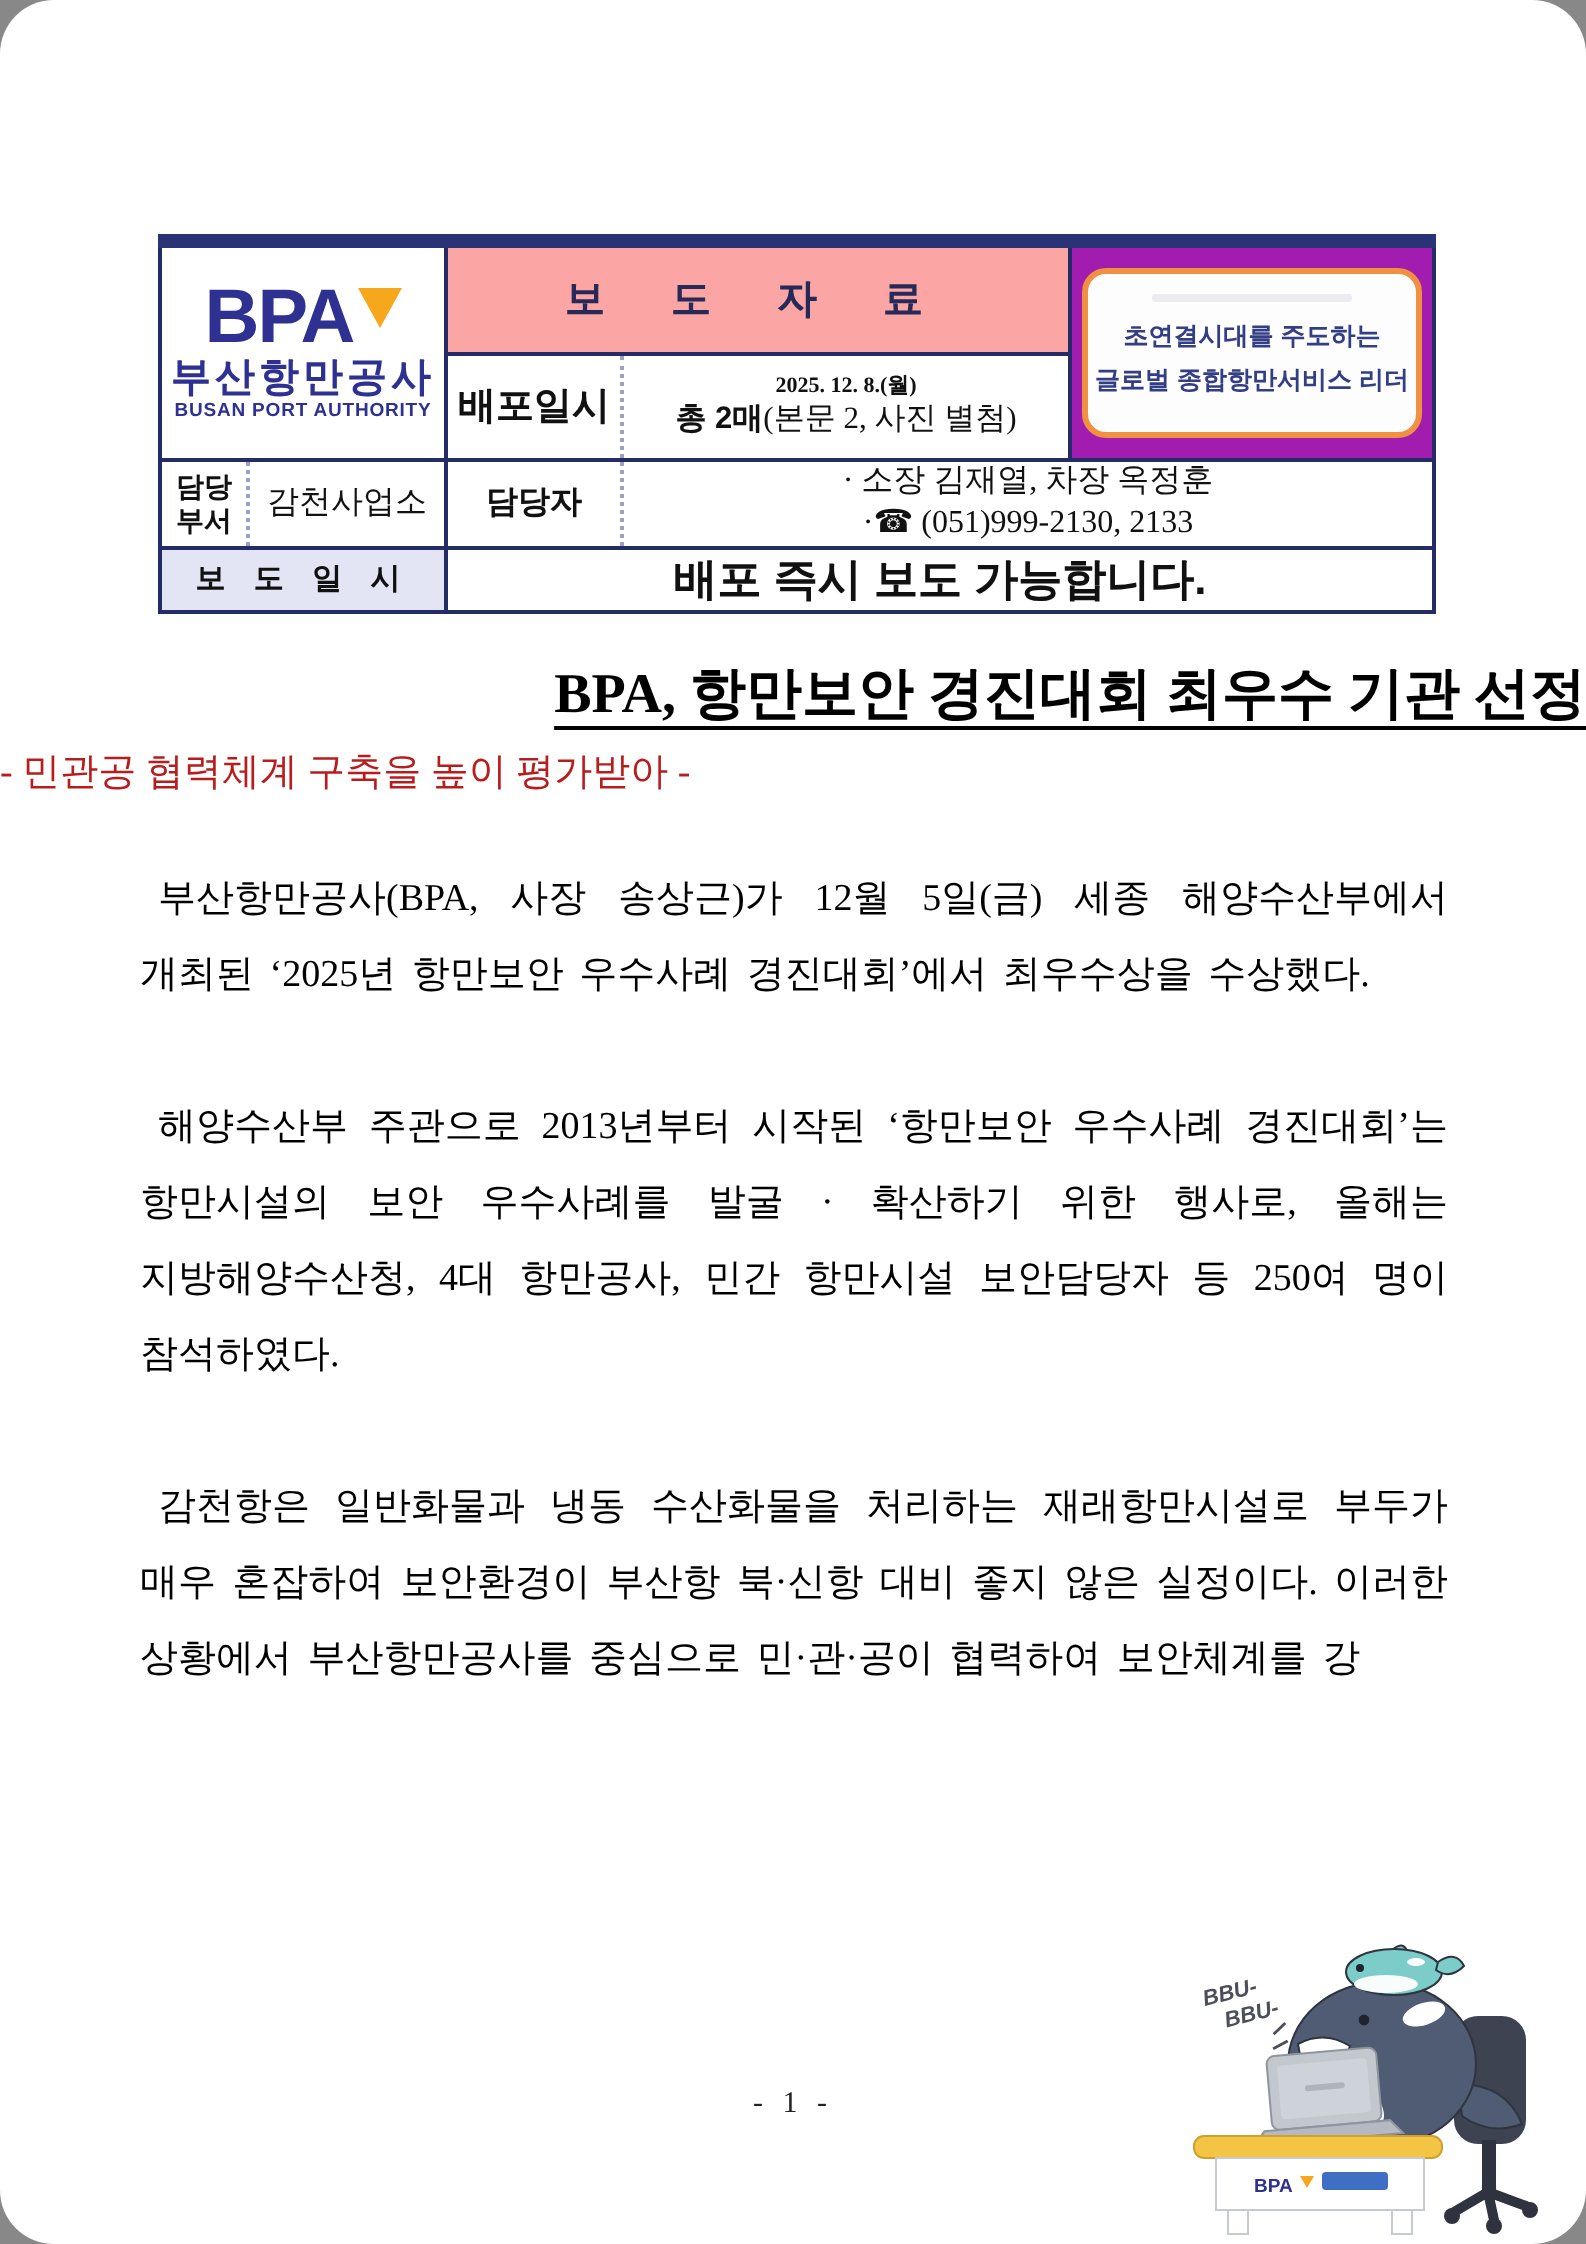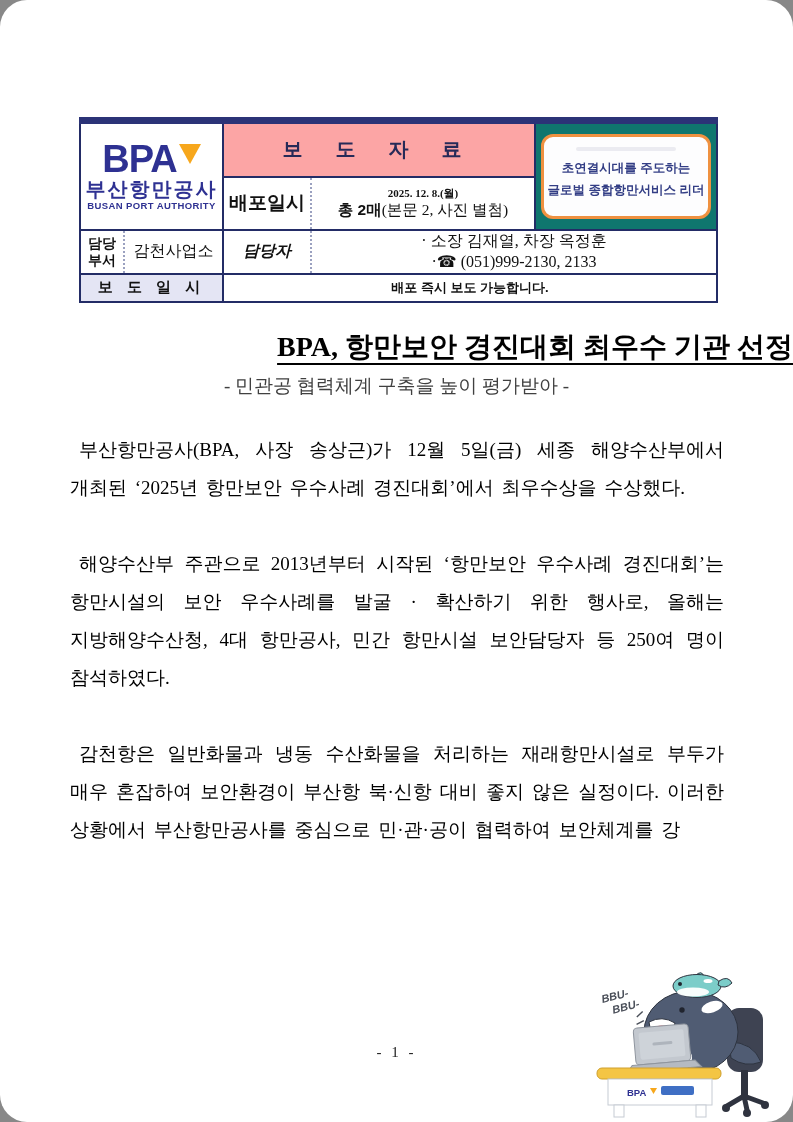--- a/index.html
+++ b/index.html
@@ -42,60 +42,60 @@
   .logo-en {
     font-family:"Liberation Sans","DejaVu Sans",sans-serif; font-weight:700;
     font-size:9.5px; letter-spacing:0.4px; color:#2e3192; line-height:1.2;
   }
 
   .doctype-cell {
     background:#fca5a5; color:#262a58;
     font-size:20px; font-weight:700; letter-spacing:14px; padding-left:10px;
   }
 
-  .slogan-cell { background:#0f766e; }
+  .slogan-cell { background:#a21caf; }
   .slogan-box {
     margin:5px 5px; border:3px solid #ef9140; border-radius:12px; background:#fdfdfe;
     padding:10px 2px 14px;
     font-family:"Liberation Sans","DejaVu Sans",sans-serif; font-weight:800;
     font-size:12.5px; color:#333e85; line-height:1.75;
   }
   .ghost-line { width:62%; height:4px; background:#dcdce6; opacity:.55; border-radius:2px; margin:0 auto 7px; }
 
   .label-sans {
     font-family:"Liberation Sans","DejaVu Sans",sans-serif; font-weight:800; color:#111;
   }
   .release-label { font-size:19px; }
   .release-value { font-size:15.5px; }
   .date-line { font-weight:700; font-size:11px; line-height:1.35; }
   .pages-line { line-height:1.3; }
   .pages-line .pages-bold { font-family:"Liberation Sans","DejaVu Sans",sans-serif; font-weight:800; }
 
   .dept-label { font-size:14px; line-height:1.2; }
   .dept-value { font-size:16px; }
-  .contact-label { font-size:16px;font-style:italic; }
+  .contact-label { font-size:16px; }
   .contact-value { text-align:left; font-size:16px; line-height:1.3; padding:2px 4px; }
 
   .dotted-r { border-right:2px dotted #9ba1c0 !important; }
   .dotted-l { border-left:2px dotted #9ba1c0 !important; }
 
   .report-label {
     background:#e4e5f4; font-size:15px; letter-spacing:5px; padding-left:5px;
   }
-  .report-value { font-size:13px; }
+  .report-value { font-size:22px; }
 
   
   .doc-title { position:absolute; top:328px; left:0; width:100%; text-align:right; }
   .doc-title span {
     font-size:28px; font-weight:700; color:#000;
     text-decoration:underline; text-decoration-thickness:2px; text-underline-offset:7px;
   }
   .doc-subtitle {
-    position:absolute; top:373px; left:0; width:100%; text-align:center;
-    font-size:19px; color:#404040;
+    position:absolute; top:373px; left:0; width:100%; 
+    font-size:19px; color:#b91c1c;
   }
   .doc-body {
     position:absolute; left:70px; top:431px; width:654px;
     font-size:19px; line-height:38px; text-align:justify; word-break:keep-all;
     word-spacing:3px; color:#000;
   }
   .doc-body p { margin:0 0 38px 0; text-indent:9px; }
 
   .page-number {
     position:absolute; top:1044px; left:0; width:100%; text-align:center;

